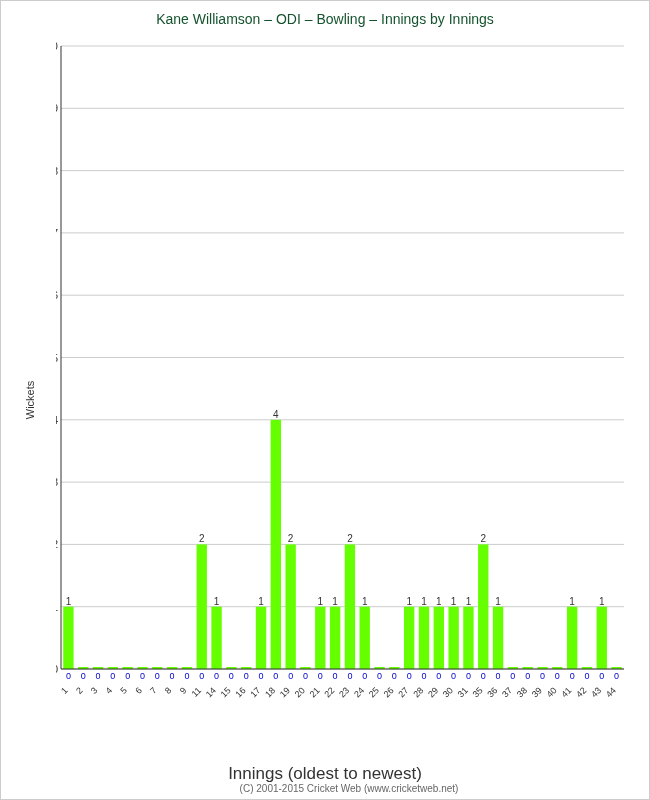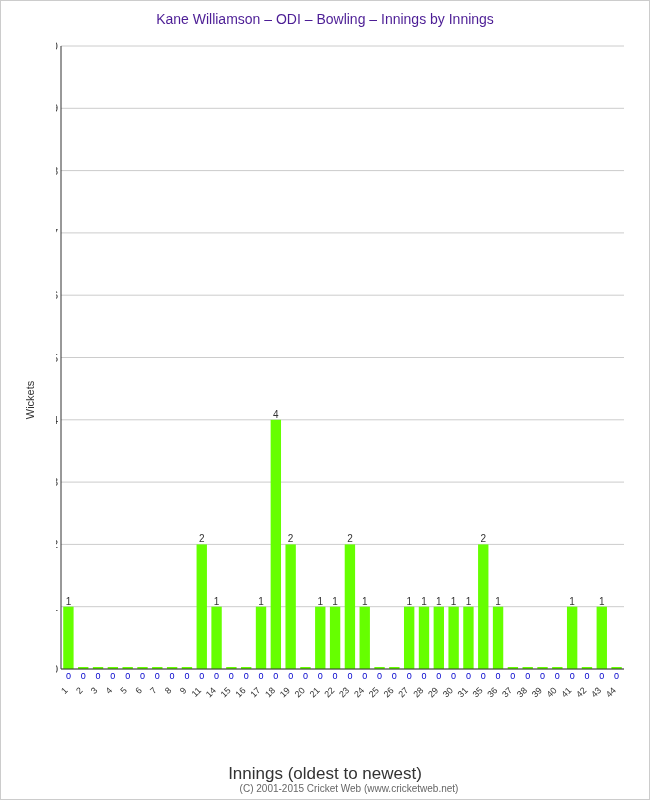--- a/index.html
+++ b/index.html
@@ -15,21 +15,21 @@
     .chart-container {
       width: 650px;
       height: 800px;
       position: relative;
       background: #fff;
       border: 1px solid #ccc;
     }
     .chart-title {
       text-align: center;
       font-size: 14px;
-      color: #4c1d95;
+      color: #14532d;
       padding: 10px 0 5px 0;
     }
     .chart-area {
       position: absolute;
       left: 55px;
       top: 35px;
       right: 20px;
       bottom: 80px;
       background: #fff;
     }

